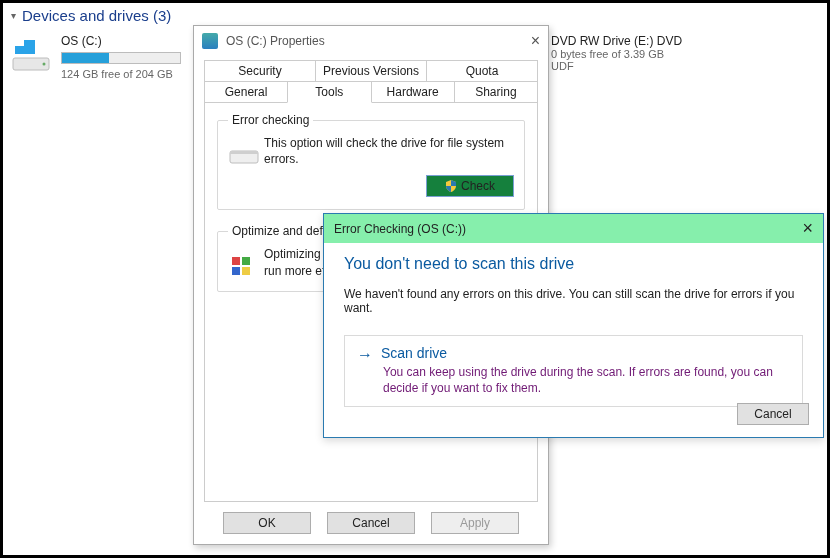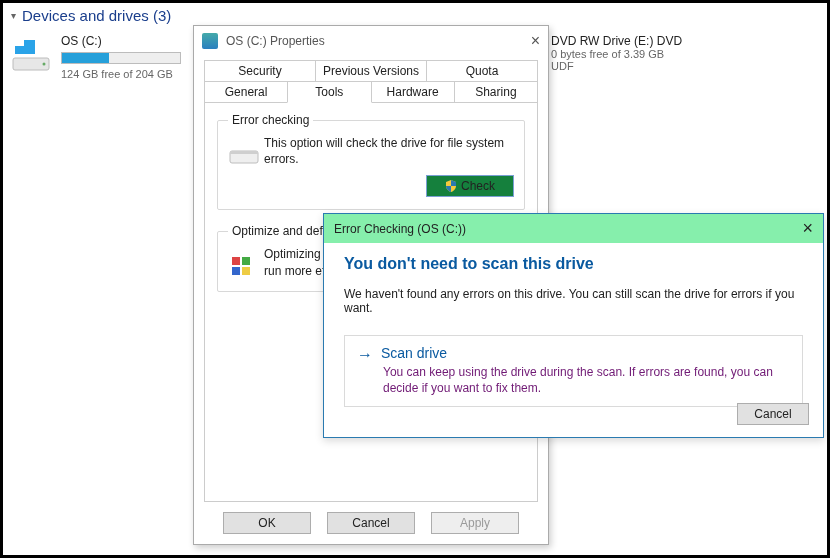--- a/index.html
+++ b/index.html
@@ -67,21 +67,21 @@
     position:absolute; left:320px; right:3px; top:210px;
     background:#fff; border:1px solid #2a7ab0; height:225px;
     box-shadow:0 3px 8px rgba(0,0,0,.15);
   }
   .errdlg .titlebar {
     display:flex; align-items:center; padding:4px 10px; font-size:12px; color:#222;
     background:#86efac;
   }
   .errdlg .titlebar .close { margin-left:auto; font-size:18px; color:#222; cursor:pointer; }
   .errdlg .body { padding:8px 20px 0 20px; }
-  .errdlg h1 { font-size:16px; font-weight:700; color:#0a5aa0; margin:4px 0 14px 0; }
+  .errdlg h1 { font-size:16px; font-weight:400; color:#0a5aa0; margin:4px 0 14px 0; }
   .errdlg .msg { font-size:12px; color:#222; margin-bottom:20px; }
   .scanbox {
     border:1px solid #dadada; padding:8px 12px 10px 12px; cursor:pointer;
   }
   .scanbox .scan-title { color:#0a5aa0; font-size:14px; display:flex; align-items:center; gap:8px; }
   .scanbox .scan-desc { color:#701a75; font-size:12px; margin-left:26px; margin-top:2px; line-height:1.35; }
   .errdlg .footer { position:absolute; right:14px; bottom:12px; }
 </style>
 </head>
 <body>

